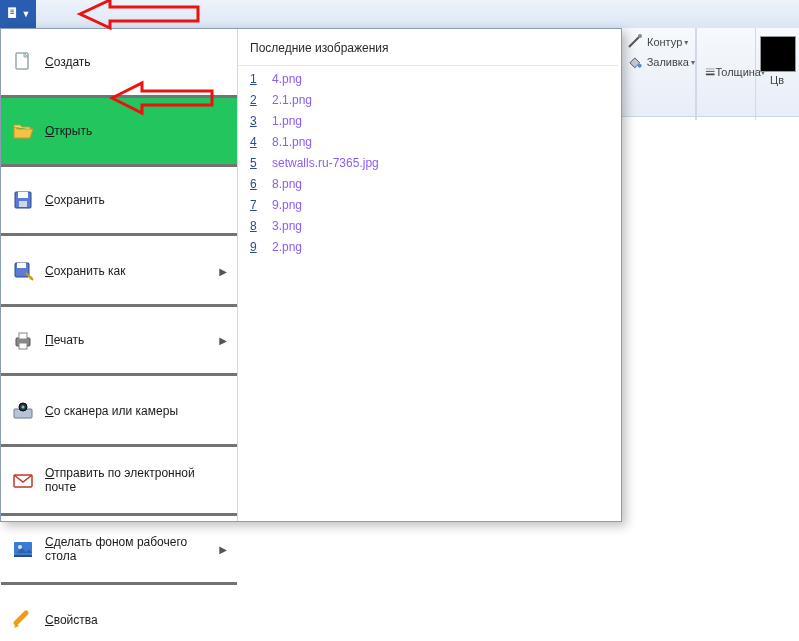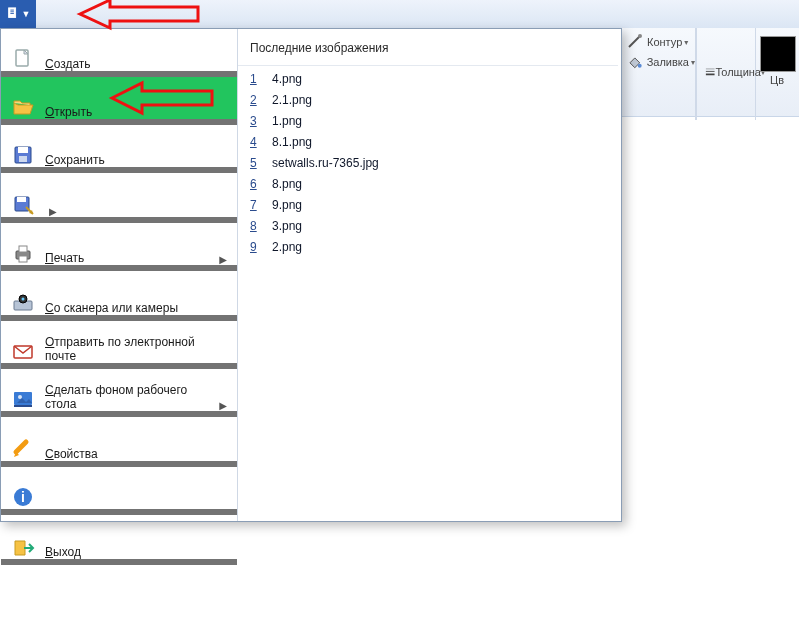--- a/index.html
+++ b/index.html
@@ -5,30 +5,30 @@
 html,body{margin:0;padding:0;font-family:"Segoe UI",Tahoma,sans-serif;font-size:12px;background:#fff;color:#333}
 .root{position:relative;width:799px;height:641px;overflow:hidden;border:none}
 .titlebar{height:28px;background:#fff;border-bottom:1px solid #d0d7e5}
 .titlebar-btn{position:absolute;left:0;top:0;width:36px;height:28px;background:#2a5db0;display:flex;align-items:center;justify-content:center;cursor:pointer}
 .titlebar-btn svg{width:14px;height:14px}
 .dropdown-arrow{color:#fff;font-size:9px;margin-left:2px}
 .quickbar{position:absolute;left:36px;top:0;right:0;height:28px;background:linear-gradient(#eef3fb,#dbe6f4);border-bottom:1px solid #b5c7de}
 .file-menu{position:absolute;left:0;top:28px;width:620px;height:492px;background:#fff;border:1px solid #8a9db5;box-shadow:4px 4px 10px rgba(0,0,0,.25)}
 .menu-left{float:left;width:236px;height:100%;background:#fff;border-right:1px solid #cfd8e5}
 .menu-right{float:left;width:380px;height:100%;background:#fff}
-.menu-item{position:relative;display:flex;align-items:flex-end;height:42px;padding:0 10px;border-bottom:6px solid #737373;cursor:pointer}
+.menu-item{position:relative;display:flex;align-items:center;height:42px;padding:12px 10px;border-bottom:3px solid #737373;cursor:pointer}
 .menu-item.hl{background:#22c55e}
 .menu-item .mi-icon{width:24px;height:24px;margin-right:10px;flex:0 0 24px;display:flex;align-items:center;justify-content:center}
 .menu-item .mi-label{flex:1;color:#1a1a1a}
 .menu-item .mi-arrow{font-size:10px;color:#555;margin-left:4px}
 .menu-right-header{font-weight:normal;padding:12px 12px 10px 12px;border-bottom:1px solid #e4e9f0;color:#2a2a2a}
 .recent-list{padding:6px 12px}
 .recent-item{display:flex;align-items:baseline;height:21px;cursor:pointer}
 .recent-item .idx{width:14px;text-align:left;color:#2a4b8d;text-decoration:underline;margin-right:8px}
-.recent-item .fname{color:#0f172a}
+.recent-item .fname{color:#8b5cf6}
 .ribbon-right{position:absolute;right:0;top:28px;width:180px;height:88px;background:linear-gradient(#f6f9fd,#e8eef7);border-left:1px solid #c9d6e8;border-bottom:1px solid #c9d6e8}
 .ribbon-group{float:left;height:88px;border-right:1px solid #cfd9e8;padding:4px 0 0 8px;text-align:center;position:relative}
 .ribbon-btn{display:flex;align-items:center;height:20px;font-size:11px;color:#444;cursor:pointer}
 .ribbon-btn .rb-ico{width:16px;height:16px;margin-right:4px;display:inline-flex;align-items:center;justify-content:center}
 .ribbon-big{display:flex;align-items:center;justify-content:flex-start;width:60px;height:80px;cursor:pointer}
 .ribbon-big .rb-big-ico{width:28px;height:28px;margin:4px 0 4px 0;display:flex;align-items:center;justify-content:center}
 .ribbon-caption{font-size:11px;color:#444}
 .color-swatch{width:34px;height:34px;background:#000;border:1px solid #999;margin:4px auto 2px auto}
 .arrow-ann{position:absolute;pointer-events:none}
 .u{text-decoration:underline}
@@ -128,20 +128,21 @@
         <div class="gap"></div>
         <div class="menu-item">
           <span class="mi-icon">
             <svg viewBox="0 0 24 24" width="24" height="24">
               <rect x="4" y="4" width="14" height="14" rx="1" fill="#5b7bd4" stroke="#2a4b8d"></rect>
               <rect x="6" y="4" width="9" height="5" fill="#fff"></rect>
               <path d="M15 14 L22 21" stroke="#c79a20" stroke-width="2"></path>
               <path d="M22 21 L18 20 L21 17 Z" fill="#c79a20"></path>
             </svg>
           </span>
+          <span class="mi-label"><span class="u">С</span>охранить как</span>
           <span class="mi-arrow">▶</span>
         </div>
         <div class="menu-item">
           <span class="mi-icon">
             <svg viewBox="0 0 24 24" width="24" height="24">
               <rect x="5" y="10" width="14" height="8" rx="1" fill="#888" stroke="#555"></rect>
               <rect x="8" y="5" width="8" height="6" fill="#fff" stroke="#888"></rect>
               <rect x="8" y="15" width="8" height="6" fill="#fff" stroke="#888"></rect>
             </svg>
           </span>

